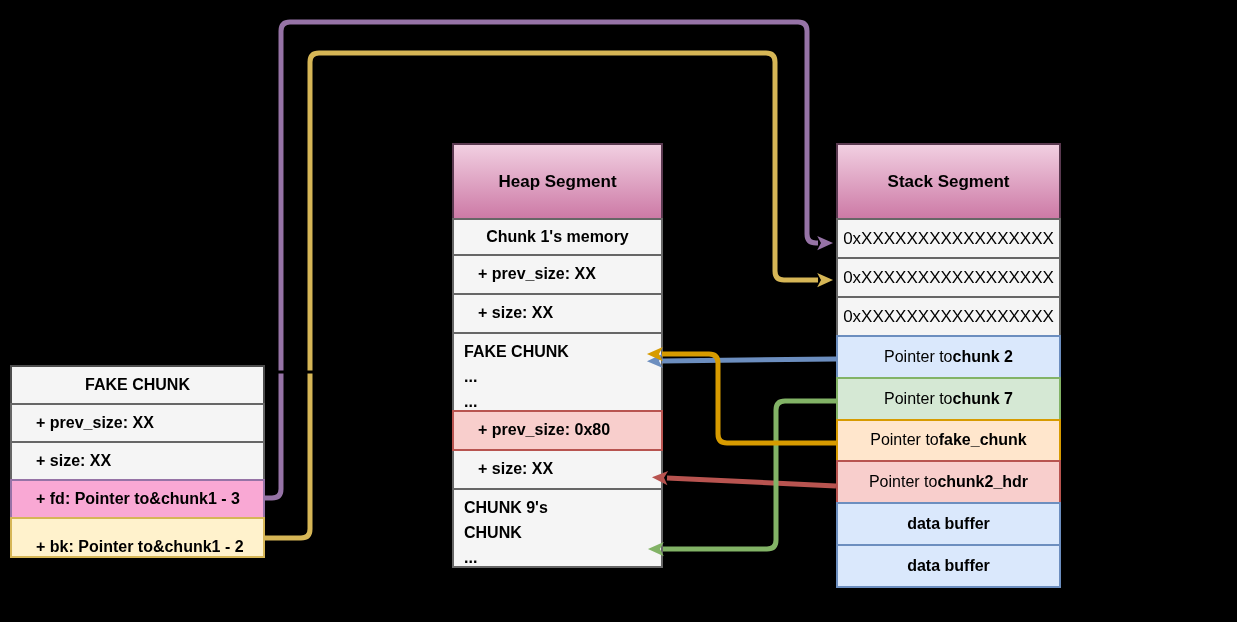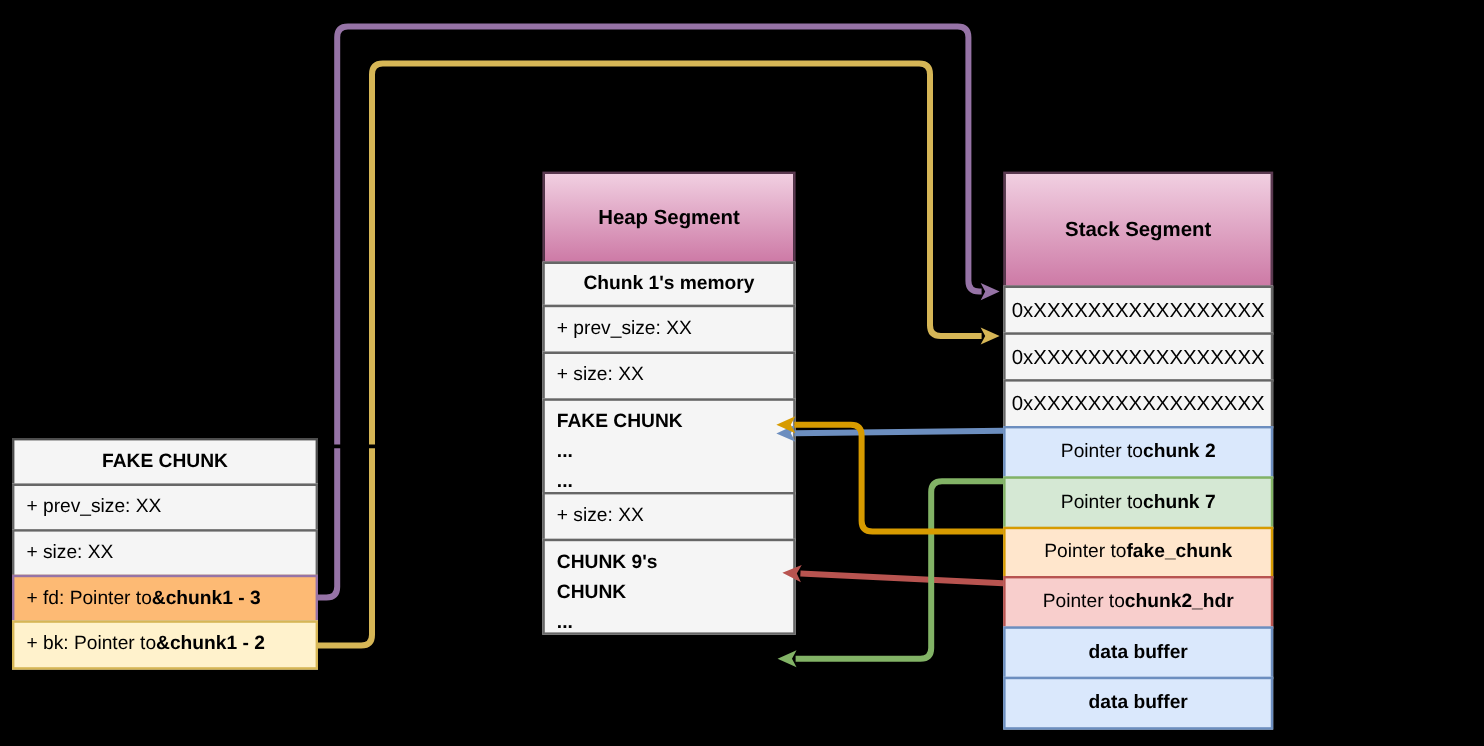--- a/index.html
+++ b/index.html
@@ -5,25 +5,25 @@
   html,body{margin:0;padding:0;background:#000;}
   #stage{position:relative;width:1237px;height:622px;background:#000;overflow:hidden;
          font-family:"Liberation Sans",sans-serif;color:#000;}
   .tbl{position:absolute;display:flex;flex-direction:column;}
   .row{box-sizing:border-box;border:2px solid #666;background:#f5f5f5;
        display:flex;align-items:center;margin-top:-2px;position:relative;
        font-size:16px;line-height:1.15;}
   .row.first{margin-top:0;}
   .center{justify-content:center;align-items:center;}
   .bold{font-weight:bold;}
-  .pad{padding-left:10px;}
+  .pad{padding-left:24px;font-weight:bold;}
   .addr{font-size:17px;}
   .hdrpink{background:linear-gradient(#f1cfe1,#cd7aa6);border:2px solid #5a3950;
            justify-content:center;font-weight:bold;font-size:17px;}
-  .hl-purple{background:#fdba74;border-color:#9673a6;z-index:2;}
+  .hl-purple{background:#f9a8d4;border-color:#9673a6;z-index:2;}
   .hl-yellow{background:#fff2cc;border-color:#d6b656;z-index:2;}
   .hl-red{background:#f8cecc;border-color:#b85450;z-index:2;}
   .hl-blue{background:#dae8fc;border-color:#6c8ebf;z-index:2;}
   .hl-green{background:#d5e8d4;border-color:#82b366;z-index:2;}
   .hl-orange{background:#ffe6cc;border-color:#d79b00;z-index:2;}
   .multi{flex-direction:column;align-items:flex-start;justify-content:flex-start;
          padding:5px 10px;font-weight:bold;line-height:25px;}
   #arrow-layer{position:absolute;left:0;top:0;width:1237px;height:622px;
                pointer-events:none;z-index:5;}
 </style>
@@ -39,21 +39,21 @@
     <div class="row pad" style="height:40px;">
       <span>+ prev_size: XX</span>
     </div>
     <div class="row pad" style="height:40px;">
       <span>+ size: XX</span>
     </div>
     <div class="row pad hl-purple" style="height:40px;">
       <span>+ fd: Pointer to </span>
         <strong>&amp;chunk1 - 3</strong>
     </div>
-    <div class="row pad hl-yellow" style="height:41px;">
+    <div class="row pad hl-yellow" style="height:41px;align-items:flex-end;">
       <span>+ bk: Pointer to </span>
         <strong>&amp;chunk1 - 2</strong>
     </div>
   </div>
 
   <div class="tbl" style="left:452px;top:143px;width:211px;">
     <div class="row first hdrpink" style="height:77px;">
       <span>Heap Segment</span>
     </div>
     <div class="row center bold" style="height:38px;">
@@ -63,32 +63,35 @@
       <span>+ prev_size: XX</span>
     </div>
     <div class="row pad" style="height:41px;">
       <span>+ size: XX</span>
     </div>
     <div class="row multi" style="height:80px;">
       <div>FAKE CHUNK</div>
       <div>...</div>
       <div>...</div>
     </div>
+    <div class="row pad hl-red" style="height:41px;">
+      <span>+ prev_size: 0x80</span>
+    </div>
     <div class="row pad" style="height:41px;">
       <span>+ size: XX</span>
     </div>
     <div class="row multi" style="height:80px;">
       <div>CHUNK 9's</div>
       <div>CHUNK</div>
       <div>...</div>
     </div>
   </div>
 
   <div class="tbl" style="left:836px;top:143px;width:225px;">
-    <div class="row first hdrpink" style="height:97px;">
+    <div class="row first hdrpink" style="height:77px;">
       <span>Stack Segment</span>
     </div>
     <div class="row center addr" style="height:41px;">
       <span>0xXXXXXXXXXXXXXXXXX</span>
     </div>
     <div class="row center addr" style="height:41px;">
       <span>0xXXXXXXXXXXXXXXXXX</span>
     </div>
     <div class="row center addr" style="height:41px;">
       <span>0xXXXXXXXXXXXXXXXXX</span>

